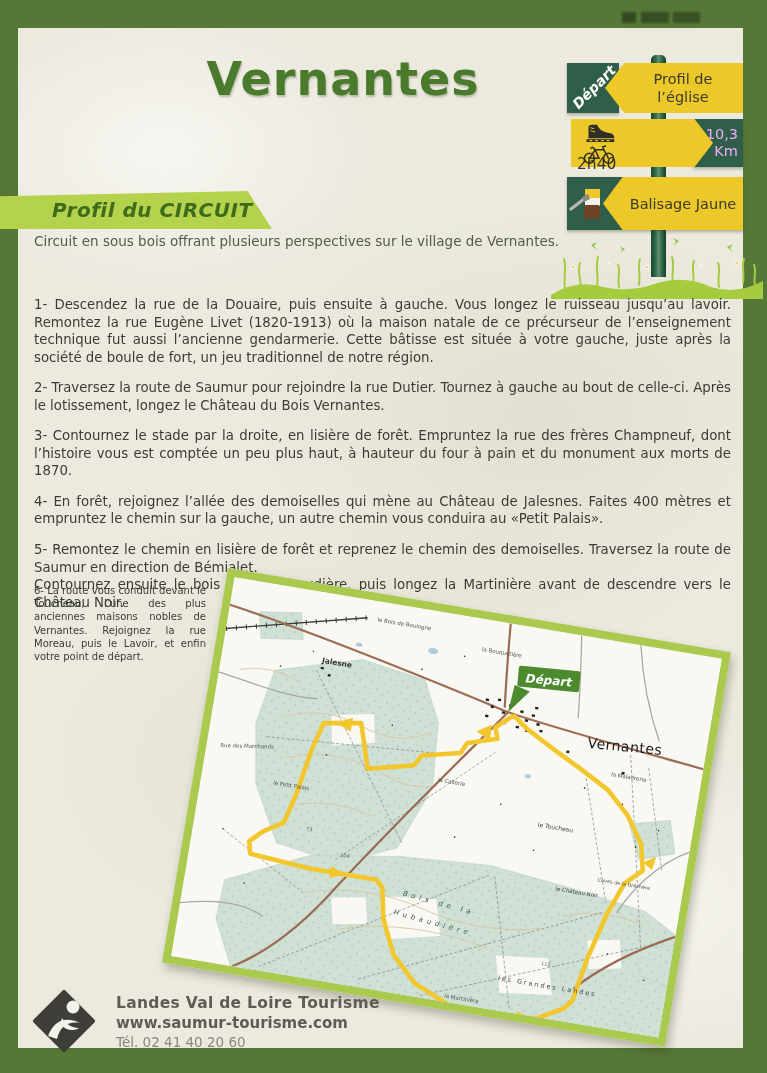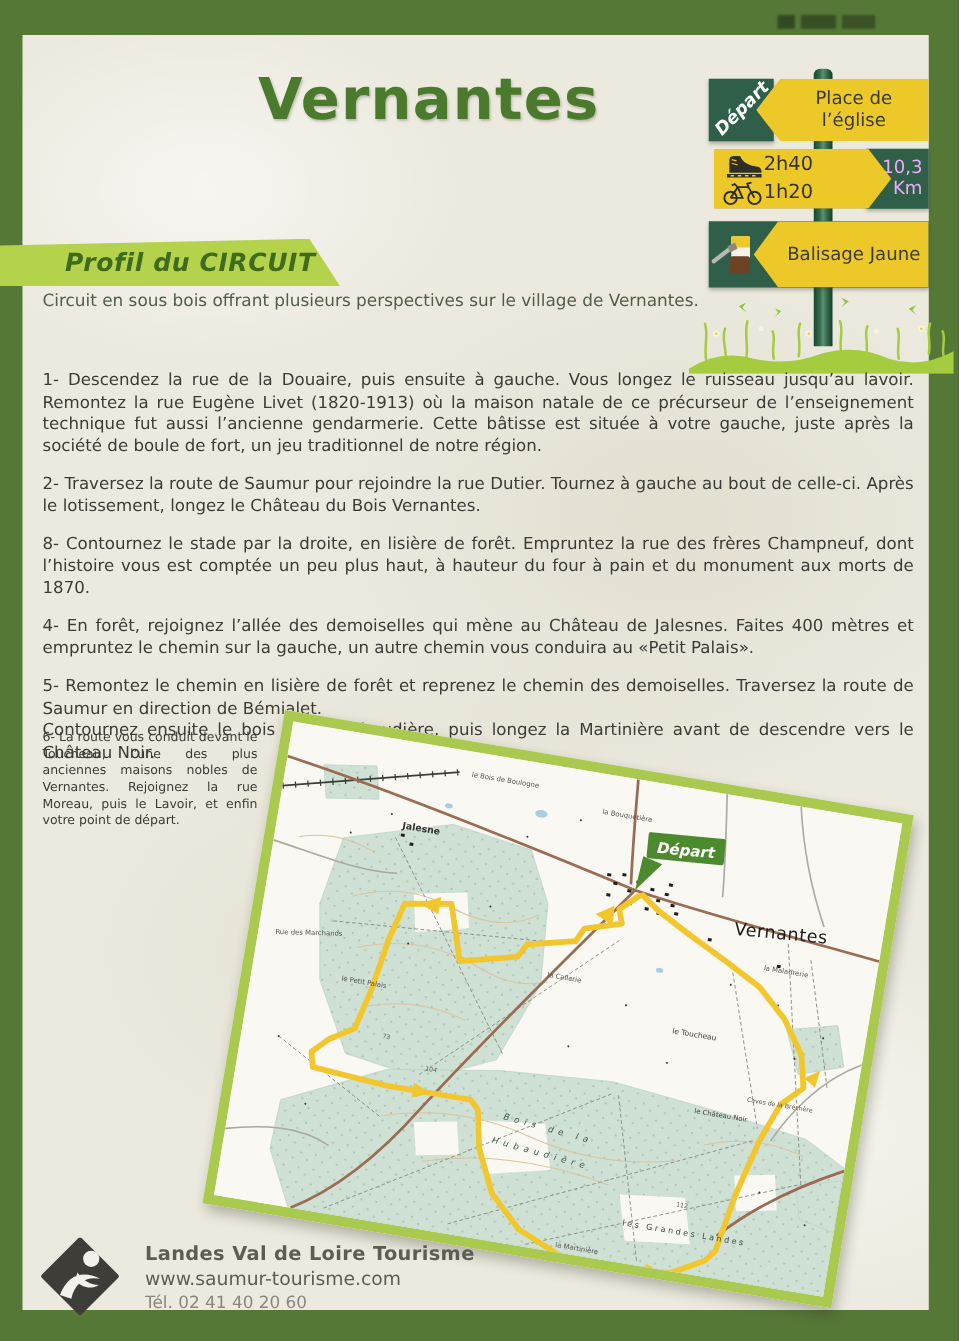--- a/index.html
+++ b/index.html
@@ -46,22 +46,22 @@
           align-items:center; justify-content:center; padding-left:18px;
           color:#3b3b30; font-size:14.5px; line-height:1.25; }
   .sign2 { top:64px; left:6px; width:172px; height:48px; background:transparent; box-shadow:none; }
   .sign2 .km-box { position:absolute; right:0; top:0; width:50px; height:48px; background:#2f5f48;
           box-shadow:0 2px 3px rgba(60,60,40,.35);
           display:flex; flex-direction:column; align-items:flex-end; justify-content:center;
           padding-right:5px; color:#f0abfc; font-weight:normal; font-size:14.5px; line-height:1.15; }
   .sign2 .time-body { position:absolute; left:0; top:0; width:142px; height:48px; background:#edc829;
           clip-path:polygon(0 0, 87% 0, 100% 50%, 87% 100%, 0 100%);
           box-shadow:0 2px 3px rgba(60,60,40,.35); }
-  .time-row { position:absolute; left:6px; display:flex; align-items:flex-start; 
-          color:#33332a; font-size:15.5px; }
+  .time-row { position:absolute; left:6px; display:flex; align-items:flex-end; gap:12px;
+          color:#33332a; font-size:15.5px;flex-direction:column; }
   .time-row.walk { top:3px; } .time-row.bike { top:25px; }
   .time-row .tico { width:34px; height:21px; }
   .sign3 { top:122px; left:2px; width:176px; height:53px; background:#2f5f48; }
   .sign3 .arrow-left { left:36px; top:0; width:140px; height:53px; display:flex; align-items:center;
           justify-content:center; padding-left:20px; color:#3b3b30; font-size:14.5px; }
   .sign3 .bal-ico { position:absolute; left:2px; top:8px; width:38px; height:38px; }
   .grass { position:absolute; left:-14px; top:182px; width:212px; height:62px; }
 
   
   .banner { position:absolute; left:-18px; top:163px; width:272px; height:38px;
@@ -82,21 +82,21 @@
           border:8px solid #a9ca4e; background:#f9f8f2;
           transform:rotate(9.5deg); transform-origin:0 0;
           box-shadow:3px 5px 10px rgba(40,40,20,.3); }
   .map-wrap svg { display:block; width:494px; height:384px; }
 
   
   .footer { position:absolute; left:14px; top:960px; width:420px; height:70px; }
   .footer .logo { position:absolute; left:0; top:2px; width:64px; height:64px; }
   .footer .ftext { position:absolute; left:84px; top:6px; }
   .f-org { font-size:15.5px; font-weight:bold; color:#5d5d56; letter-spacing:.3px; }
-  .f-web { font-size:15px; font-weight:normal; color:#5d5d56; margin-top:2px; }
+  .f-web { font-size:15px; font-weight:bold; color:#5d5d56; margin-top:2px; }
   .f-tel { font-size:13.5px; color:#87877d; margin-top:2px; }
 </style>
 </head>
 <body>
 
 <div id="page">
   <div class="smudge"></div>
 
   <div id="paper">
 
@@ -105,21 +105,21 @@
     </div>
 
     <div class="signpost">
       <div class="pole"></div>
 
       <div class="board sign1">
         <div class="dep-box">
           <span>Départ</span>
         </div>
         <div class="arrow-left">
-          <span>Place de</span>
+          <span>Profil de</span>
           <span>l’église</span>
         </div>
       </div>
 
       <div class="board sign2">
         <div class="km-box">
           <span>10,3</span>
           <span>Km</span>
         </div>
         <div class="time-body"></div>
@@ -194,21 +194,21 @@
     </div>
 
     <div class="banner">
       <span>Profil du CIRCUIT</span>
     </div>
     <div class="descr">Circuit en sous bois offrant plusieurs perspectives sur le village de Vernantes.</div>
 
     <div class="steps">
       <p>1- Descendez la rue de la Douaire, puis ensuite à gauche. Vous longez le ruisseau jusqu’au lavoir. Remontez la rue Eugène Livet (1820-1913) où la maison natale de ce précurseur de l’enseignement technique fut aussi l’ancienne gendarmerie. Cette bâtisse est située à votre gauche, juste après la société de boule de fort, un jeu traditionnel de notre région.</p>
       <p>2- Traversez la route de Saumur pour rejoindre la rue Dutier. Tournez à gauche au bout de celle-ci. Après le lotissement, longez le Château du Bois Vernantes.</p>
-      <p>8- Contournez le stade par la droite, en lisière de forêt. Empruntez la rue des frères Champneuf, dont l’histoire vous est comptée un peu plus haut, à hauteur du four à pain et du monument aux morts de 1870.</p>
+      <p>3- Contournez le stade par la droite, en lisière de forêt. Empruntez la rue des frères Champneuf, dont l’histoire vous est comptée un peu plus haut, à hauteur du four à pain et du monument aux morts de 1870.</p>
       <p>4- En forêt, rejoignez l’allée des demoiselles qui mène au Château de Jalesnes. Faites 400 mètres et empruntez le chemin sur la gauche, un autre chemin vous conduira au «Petit Palais».</p>
       <p class="pre">5- Remontez le chemin en lisière de forêt et reprenez le chemin des demoiselles. Traversez la route de Saumur en direction de Bémialet.
 Contournez ensuite le bois de la Hubaudière, puis longez la Martinière avant de descendre vers le Château Noir.</p>
     </div>
     <div class="step6">6- La route vous conduit devant le Toucheau, l’une des plus anciennes maisons nobles de Vernantes. Rejoignez la rue Moreau, puis le Lavoir, et enfin votre point de départ.</div>
 
     <div class="map-wrap">
       <svg viewBox="0 0 494 384">
         <defs>
           <pattern id="forestdots" width="12" height="12" patternUnits="userSpaceOnUse">

